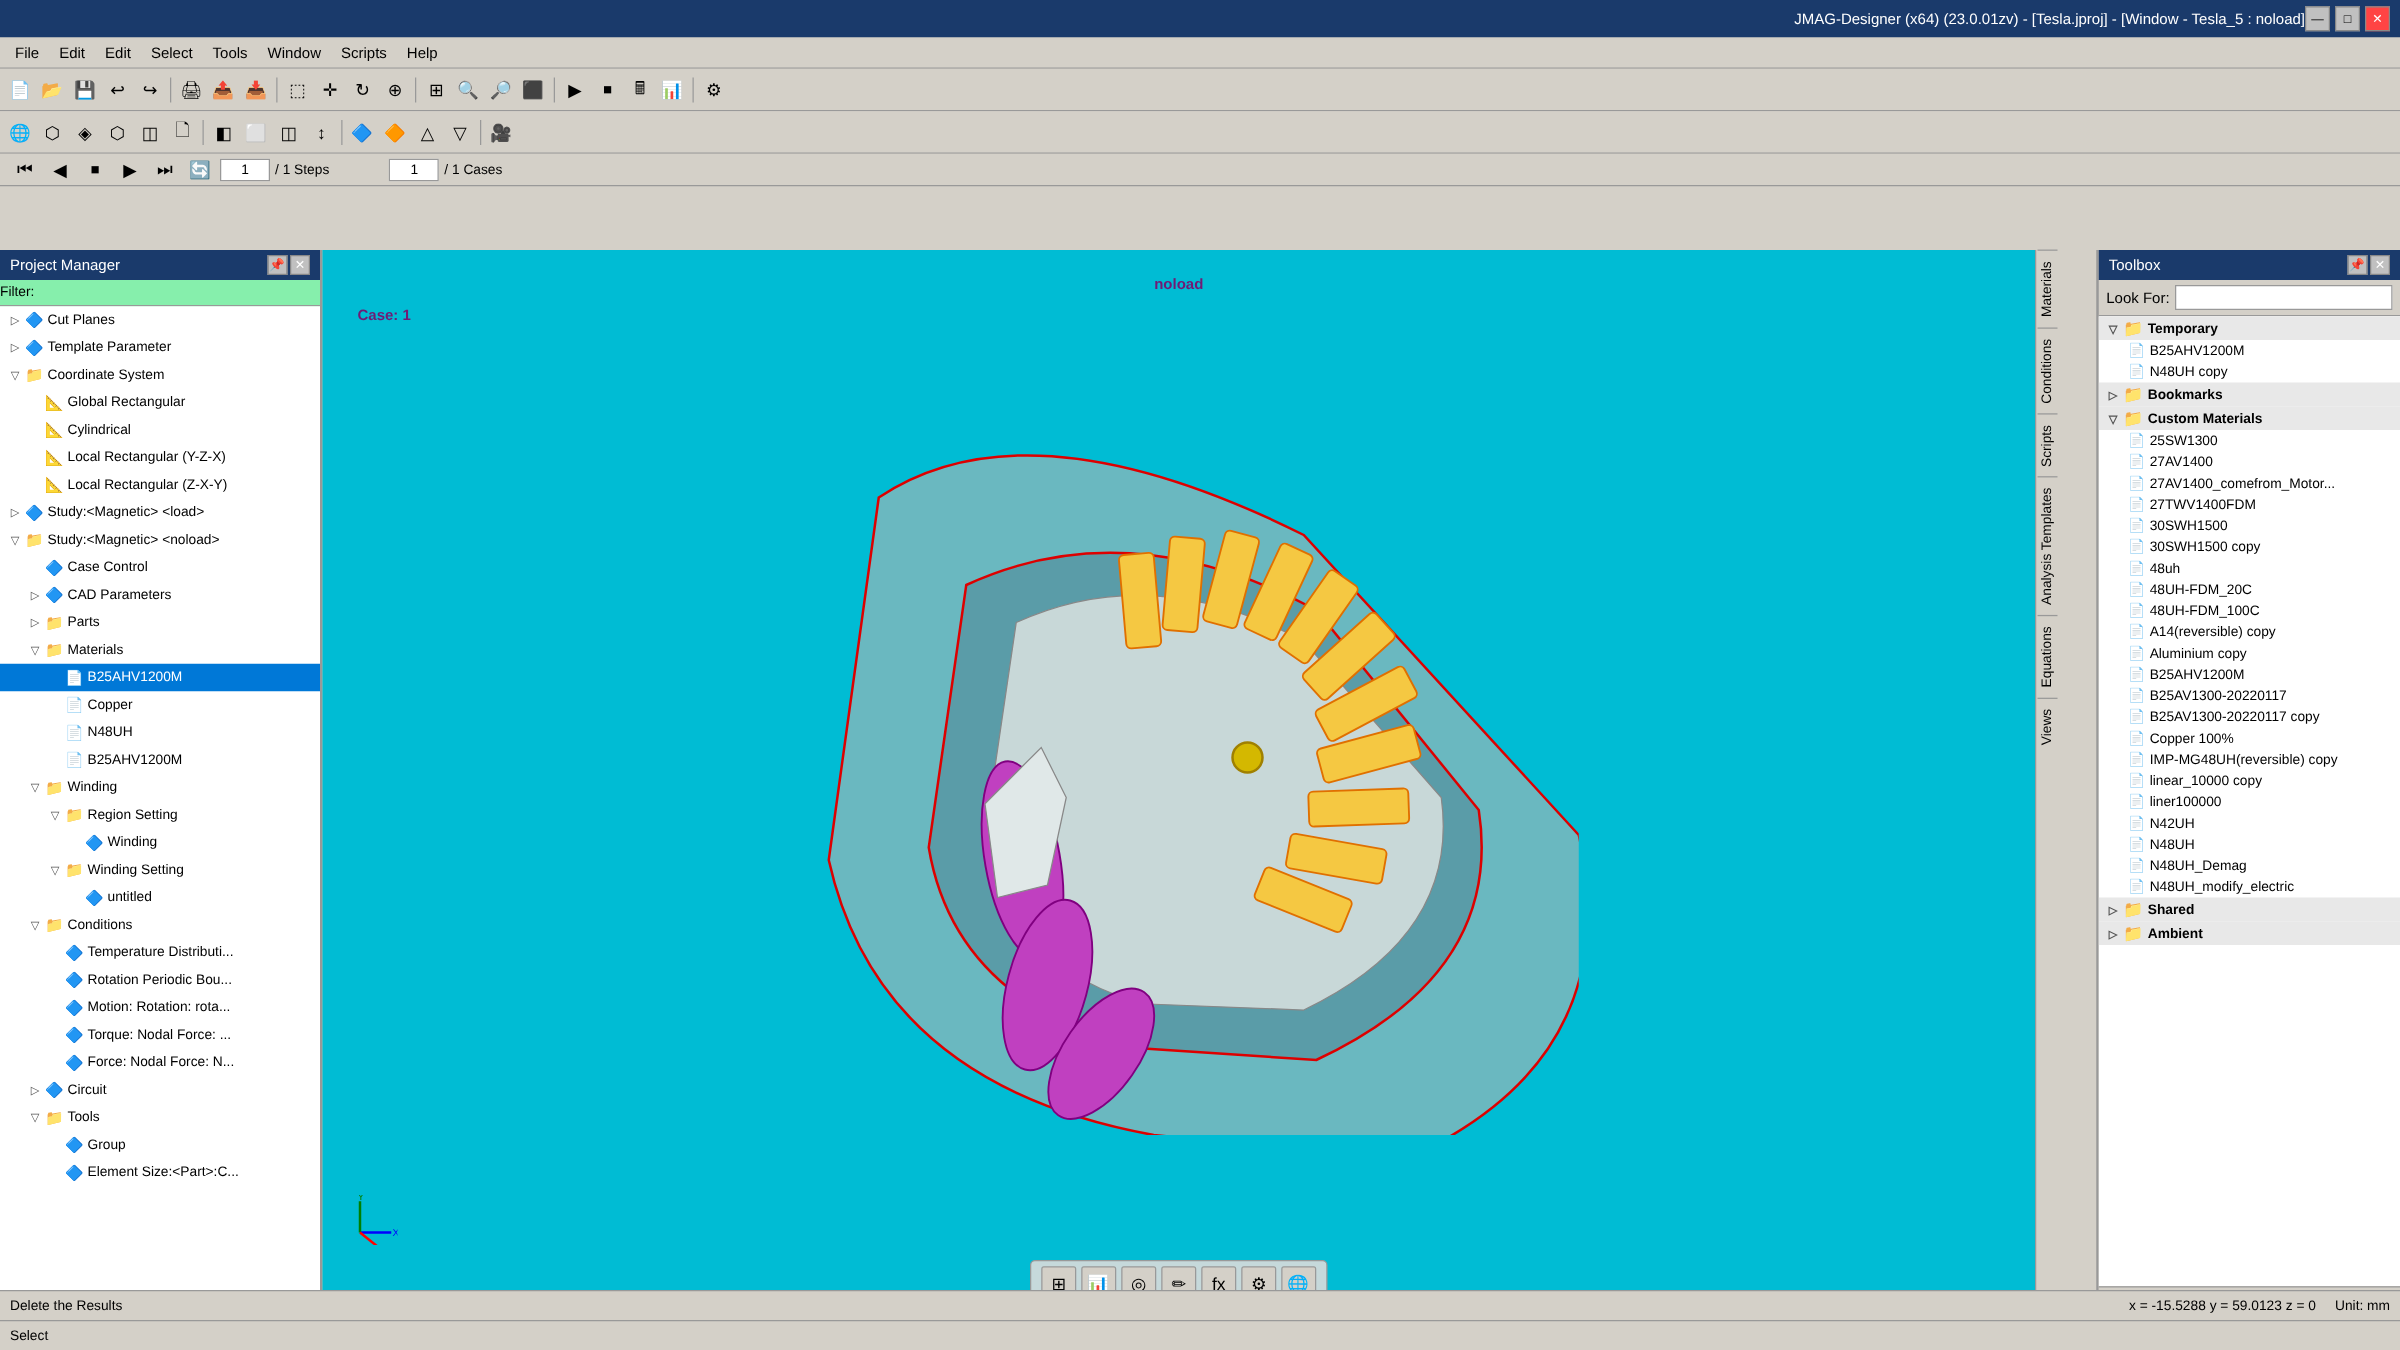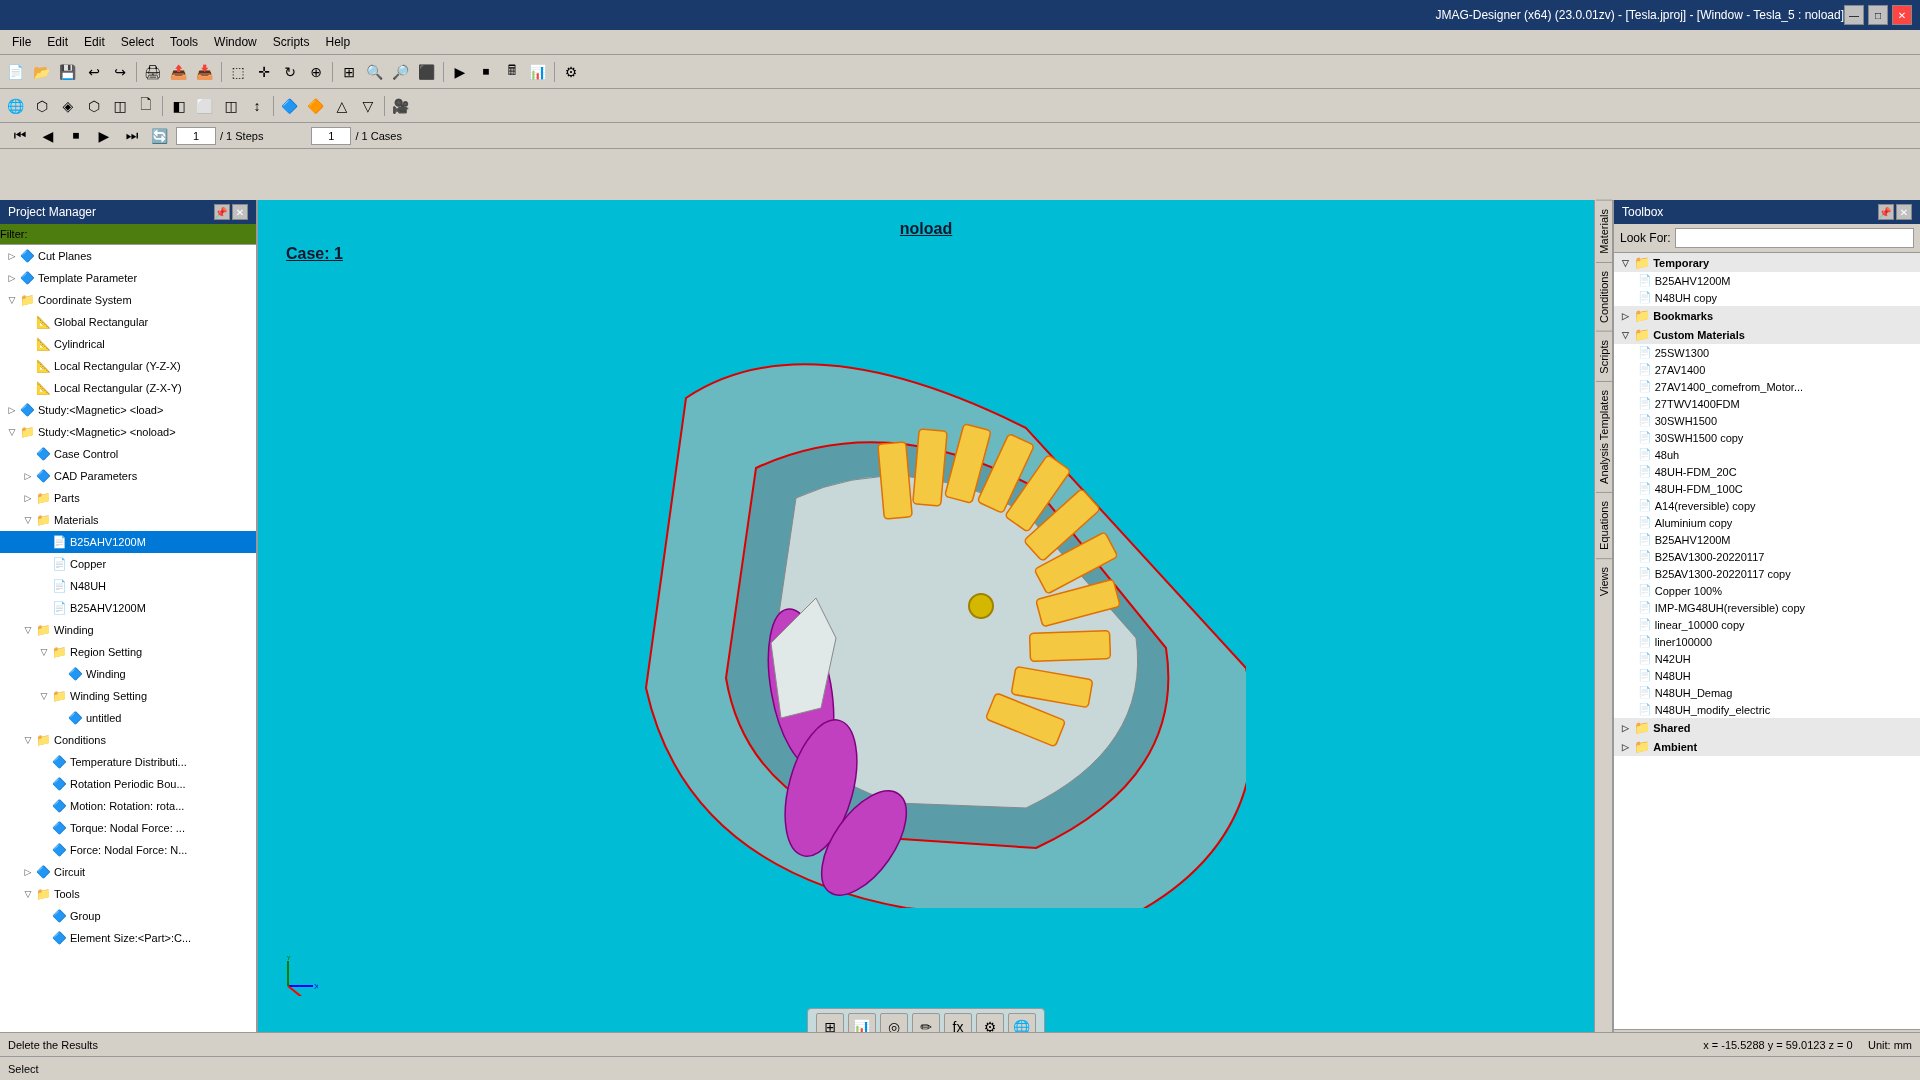--- a/index.html
+++ b/index.html
@@ -99,21 +99,21 @@
       display: flex;
       width: 1920px;
       height: 856px;
       position: absolute;
       top: 200px; 
     }
 
     
     .project-panel {
       width: 258px;
-      background: #4d7c0f;
+      background: #86efac;
       border-right: 2px solid #999;
       display: flex;
       flex-direction: column;
       height: 856px;
     }
     .panel-header {
       background: #1a3a6b;
       color: white;
       padding: 4px 8px;
       font-size: 12px;
@@ -186,26 +186,27 @@
     
     .canvas-area {
       flex: 1;
       background: #00bcd4;
       position: relative;
       overflow: hidden;
     }
 
     
     .toolbox-panel {
-      width: 308px;
+      width: 243px;
       background: #d4d0c8;
       border-left: 2px solid #999;
       display: flex;
       flex-direction: column;
       height: 856px;
+      margin-left: 31px;
     }
     .toolbox-header {
       background: #1a3a6b;
       color: white;
       padding: 4px 8px;
       font-size: 12px;
       display: flex;
       justify-content: space-between;
       align-items: center;
     }
@@ -310,24 +311,23 @@
       padding: 0 8px;
       font-size: 11px;
       position: absolute;
       bottom: 0;
       width: 1920px;
     }
 
     
     .canvas-label {
       position: absolute;
-      color: #0f172a;
-      font-size: 16px;
+      color: #701a75;
+      font-size: 12px;
       font-weight: bold;
-      text-decoration: underline;
     }
 
     
     .canvas-bottom-toolbar {
       position: absolute;
       bottom: 10px;
       left: 50%;
       transform: translateX(-50%);
       display: flex;
       gap: 4px;

